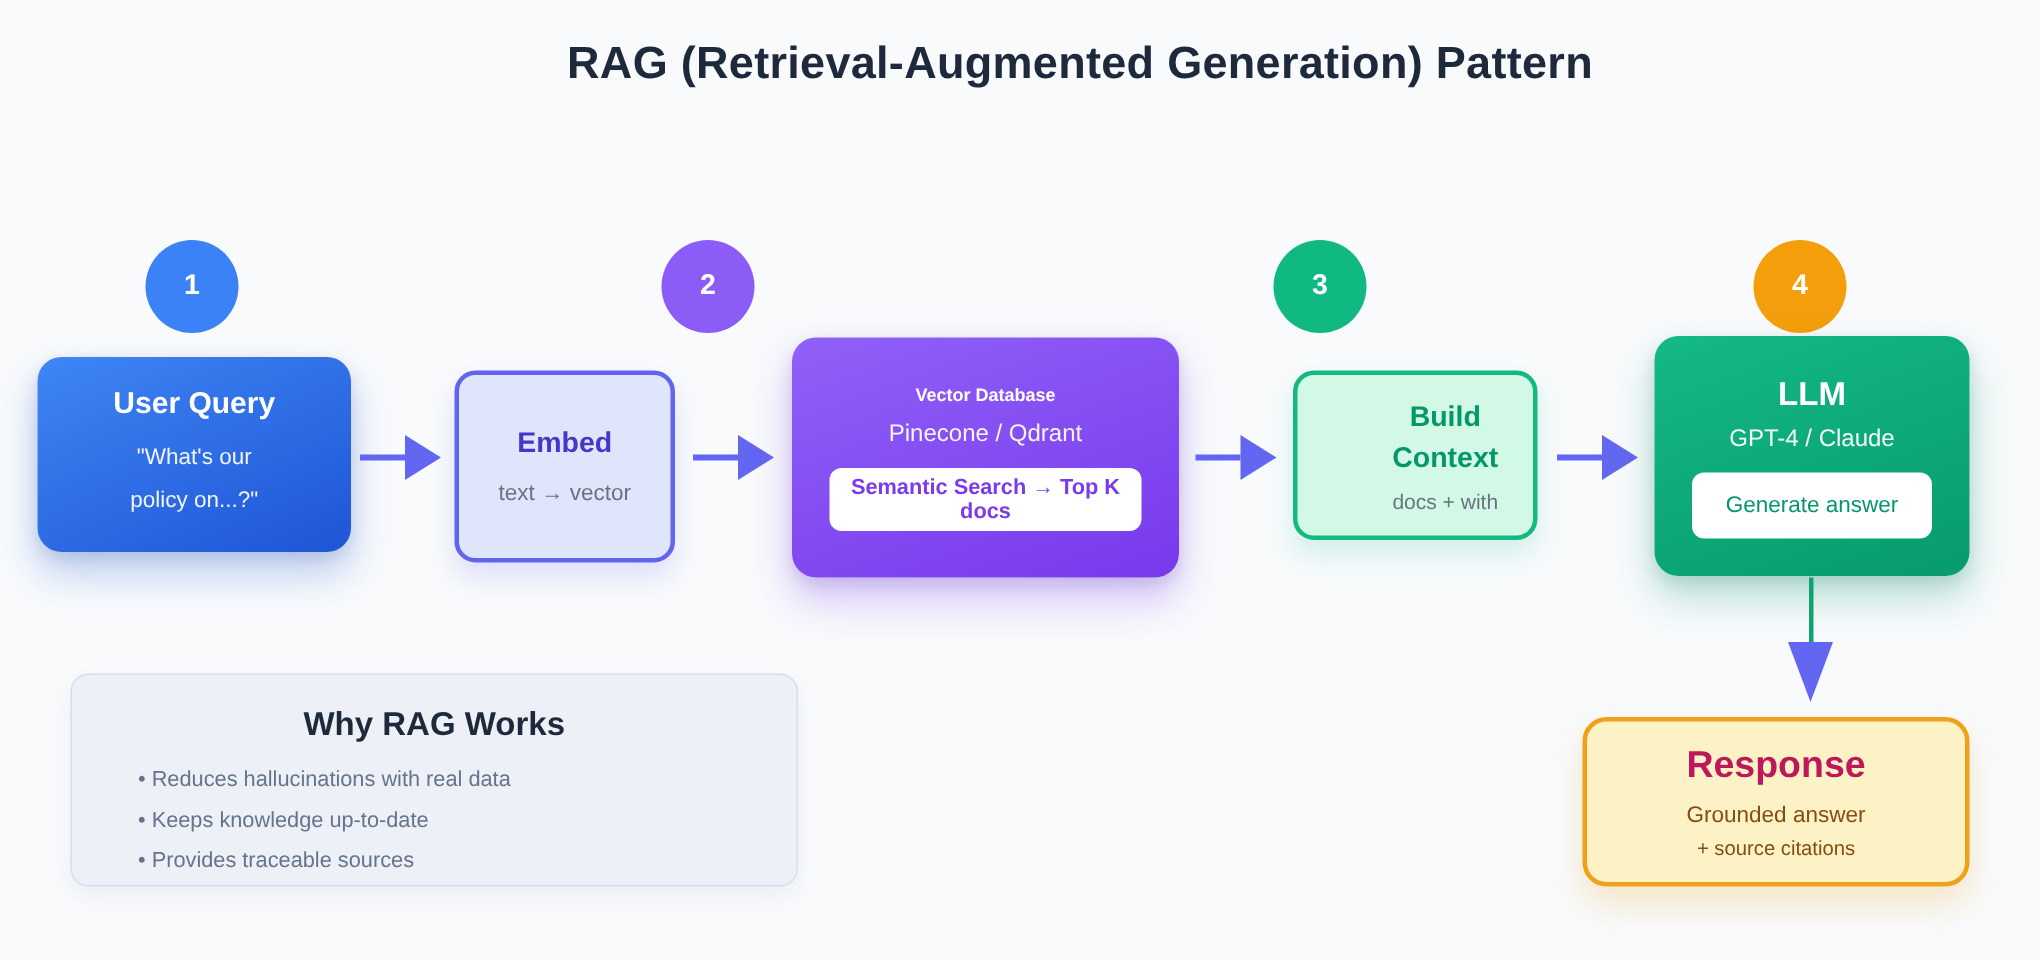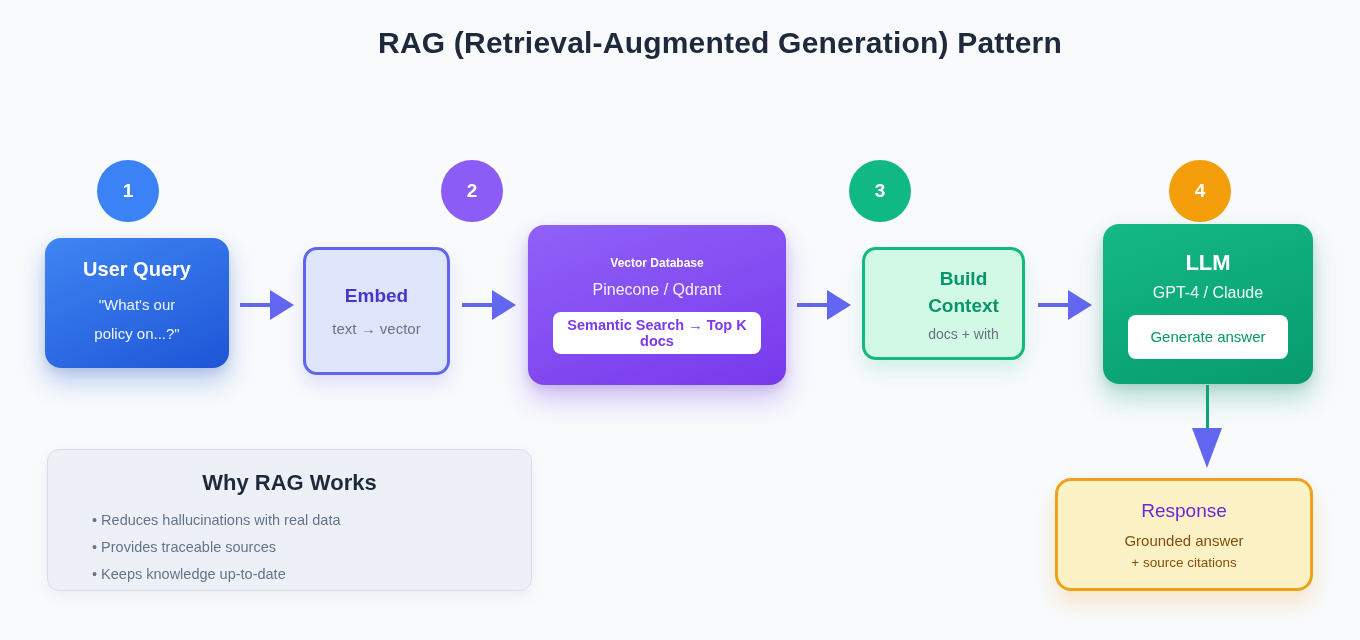--- a/index.html
+++ b/index.html
@@ -16,21 +16,21 @@
   .step1{left:97px;top:160px;background:#3b82f6;}
   .step2{left:441px;top:160px;background:#8b5cf6;}
   .step3{left:849px;top:160px;background:#10b981;}
   .step4{left:1169px;top:160px;background:#f59e0b;}
 
   
   .node{position:absolute;box-sizing:border-box;display:flex;flex-direction:column;
     align-items:center;justify-content:center;text-align:center;}
   .badge{background:#fff;border-radius:8px;display:flex;align-items:center;justify-content:center;}
 
-  .user-query{left:45px;top:238px;width:184px;height:130px;border-radius:16px;
+  .user-query{left:25px;top:238px;width:209px;height:130px;border-radius:16px;
     background:linear-gradient(155deg,#3f86f4,#1e55d6);
     box-shadow:0 14px 26px rgba(30,85,214,.28),0 4px 10px rgba(15,23,42,.10);}
   .user-query .node-title{color:#fff;font-size:20px;font-weight:700;margin-bottom:9px;}
   .user-query .node-sub{color:rgba(255,255,255,.93);font-size:15px;line-height:29px;max-width:110px;}
 
   .embed{left:303px;top:247px;width:147px;height:128px;border-radius:14px;
     background:#dfe5fb;border:3px solid #6164ee;
     box-shadow:0 10px 18px rgba(99,102,241,.16);}
   .embed .node-title{color:#4338ca;font-size:19px;font-weight:700;margin-bottom:13px;}
   .embed .node-sub{color:#6b7280;font-size:15px;}
@@ -52,21 +52,21 @@
   .llm{left:1103px;top:224px;width:210px;height:160px;border-radius:16px;
     background:linear-gradient(160deg,#14b985,#079b6d);
     box-shadow:0 14px 26px rgba(5,150,105,.28),0 4px 10px rgba(15,23,42,.10);}
   .llm .node-title{color:#fff;font-size:22px;font-weight:700;}
   .llm .node-sub{color:rgba(255,255,255,.95);font-size:16px;margin-top:8px;}
   .llm .badge{margin-top:13px;width:160px;height:44px;color:#059669;font-size:15px;}
 
   .response{left:1055px;top:478px;width:258px;height:113px;border-radius:16px;
     background:#fdf2c6;border:3px solid #f0a11c;
     box-shadow:0 12px 22px rgba(240,161,28,.22);}
-  .response .node-title{color:#6d28d9;font-size:19px;font-weight:400;margin-bottom:10px;}
+  .response .node-title{color:#be185d;font-size:25px;font-weight:700;margin-bottom:10px;}
   .response .node-sub1{color:#854d0e;font-size:15px;}
   .response .node-sub2{color:#854d0e;font-size:13.5px;margin-top:6px;}
 
   
   .why-rag{position:absolute;left:47px;top:449px;width:485px;height:142px;box-sizing:border-box;
     background:#edf1f7;border:1.5px solid #d7deeb;border-radius:12px;
     box-shadow:0 6px 14px rgba(100,116,139,.08);}
   .why-rag-title{text-align:center;margin-top:20px;font-size:22px;font-weight:700;color:#1e293b;}
   .why-rag ul{list-style:none;margin:11px 0 0;padding:0 0 0 44px;}
   .why-rag li{color:#64748b;font-size:14.5px;line-height:27px;}
@@ -161,18 +161,18 @@
   <div class="node response">
     <div class="node-title">Response</div>
     <div class="node-sub1">Grounded answer</div>
     <div class="node-sub2">+ source citations</div>
   </div>
 
   <div class="why-rag">
     <div class="why-rag-title">Why RAG Works</div>
     <ul>
       <li>Reduces hallucinations with real data</li>
+      <li>Keeps knowledge up-to-date</li>
       <li>Provides traceable sources</li>
-      <li>Keeps knowledge up-to-date</li>
     </ul>
   </div>
 
 </div>
 
 </body></html>

